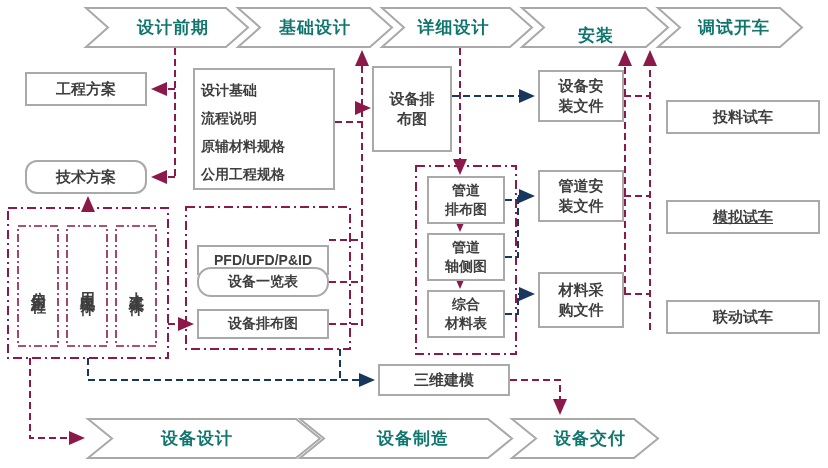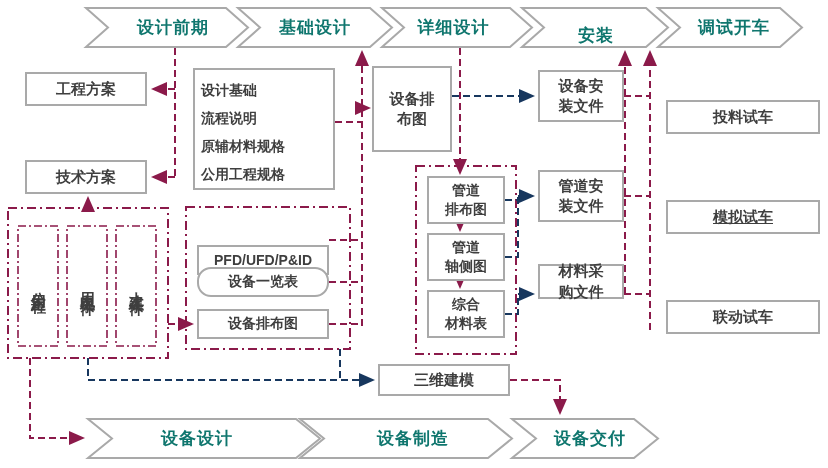--- a/index.html
+++ b/index.html
@@ -114,21 +114,21 @@
   <div class="phase-label" style="left:255px;top:16px;width:120px;">基础设计</div>
   <div class="phase-label" style="left:396px;top:16px;width:115px;">详细设计</div>
   <div class="phase-label" style="left:540px;top:24px;width:112px;">安装</div>
   <div class="phase-label" style="left:678px;top:16px;width:112px;">调试开车</div>
 
   <div class="phase-label" style="left:102px;top:427px;width:190px;">设备设计</div>
   <div class="phase-label" style="left:328px;top:427px;width:170px;">设备制造</div>
   <div class="phase-label" style="left:534px;top:427px;width:112px;">设备交付</div>
 
   <div class="box" style="left:25px;top:72px;width:122px;height:34px;">工程方案</div>
-  <div class="box" style="left:25px;top:160px;width:122px;height:34px;">技术方案</div>
+  <div class="box" style="left:25px;top:160px;width:122px;height:34px;border-radius:12px;">技术方案</div>
 
   <div class="vlabel" style="left:18px;top:226px;width:40px;height:120px;">
       <span>公用工程</span>
     </div>
   <div class="vlabel" style="left:67px;top:226px;width:40px;height:120px;">
       <span>用电条件</span>
     </div>
   <div class="vlabel" style="left:116px;top:226px;width:40px;height:120px;">
       <span>土建条件</span>
     </div>
@@ -148,20 +148,20 @@
   <div class="box ml small" style="left:427px;top:233px;width:78px;height:48px;">管道
 轴侧图</div>
   <div class="box ml small" style="left:427px;top:290px;width:78px;height:48px;">综合
 材料表</div>
   <div class="box" style="left:378px;top:364px;width:132px;height:32px;">三维建模</div>
 
   <div class="box ml" style="left:538px;top:70px;width:86px;height:52px;">设备安
 装文件</div>
   <div class="box ml" style="left:538px;top:170px;width:86px;height:52px;">管道安
 装文件</div>
-  <div class="box ml" style="left:538px;top:264px;width:86px;height:35px;">材料采
+  <div class="box ml" style="left:538px;top:272px;width:86px;height:56px;">材料采
 购文件</div>
 
   <div class="box" style="left:666px;top:100px;width:154px;height:34px;">投料试车</div>
   <div class="box" style="left:666px;top:200px;width:154px;height:34px;text-decoration:underline;">模拟试车</div>
   <div class="box" style="left:666px;top:300px;width:154px;height:34px;">联动试车</div>
 
 </div>
 
 </body></html>

